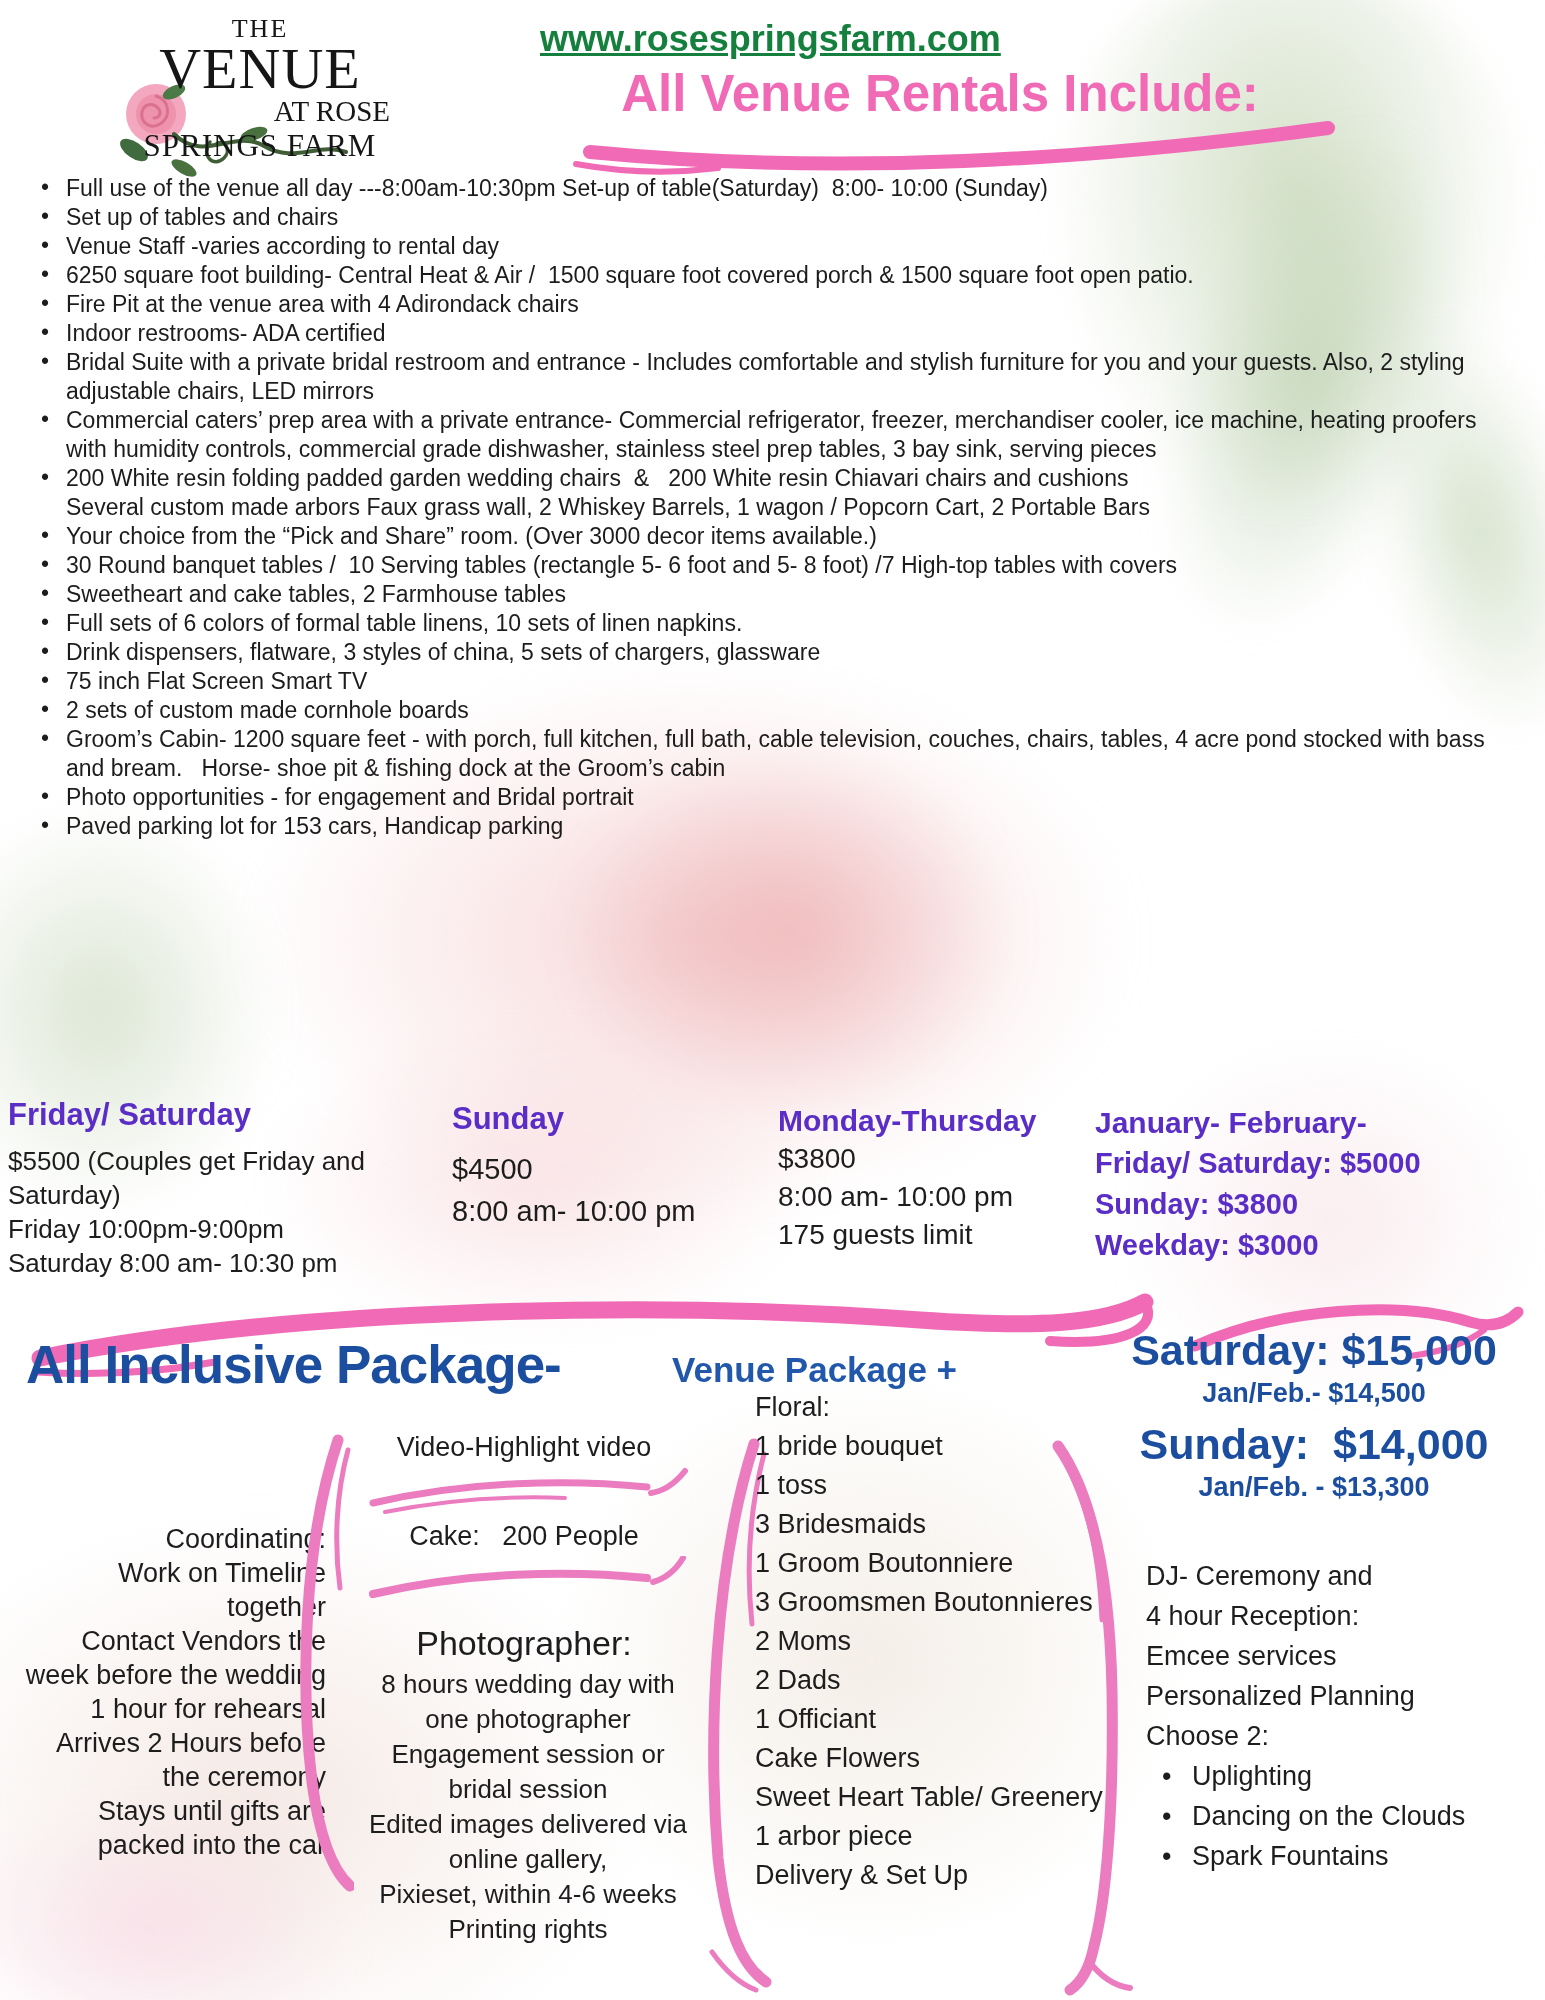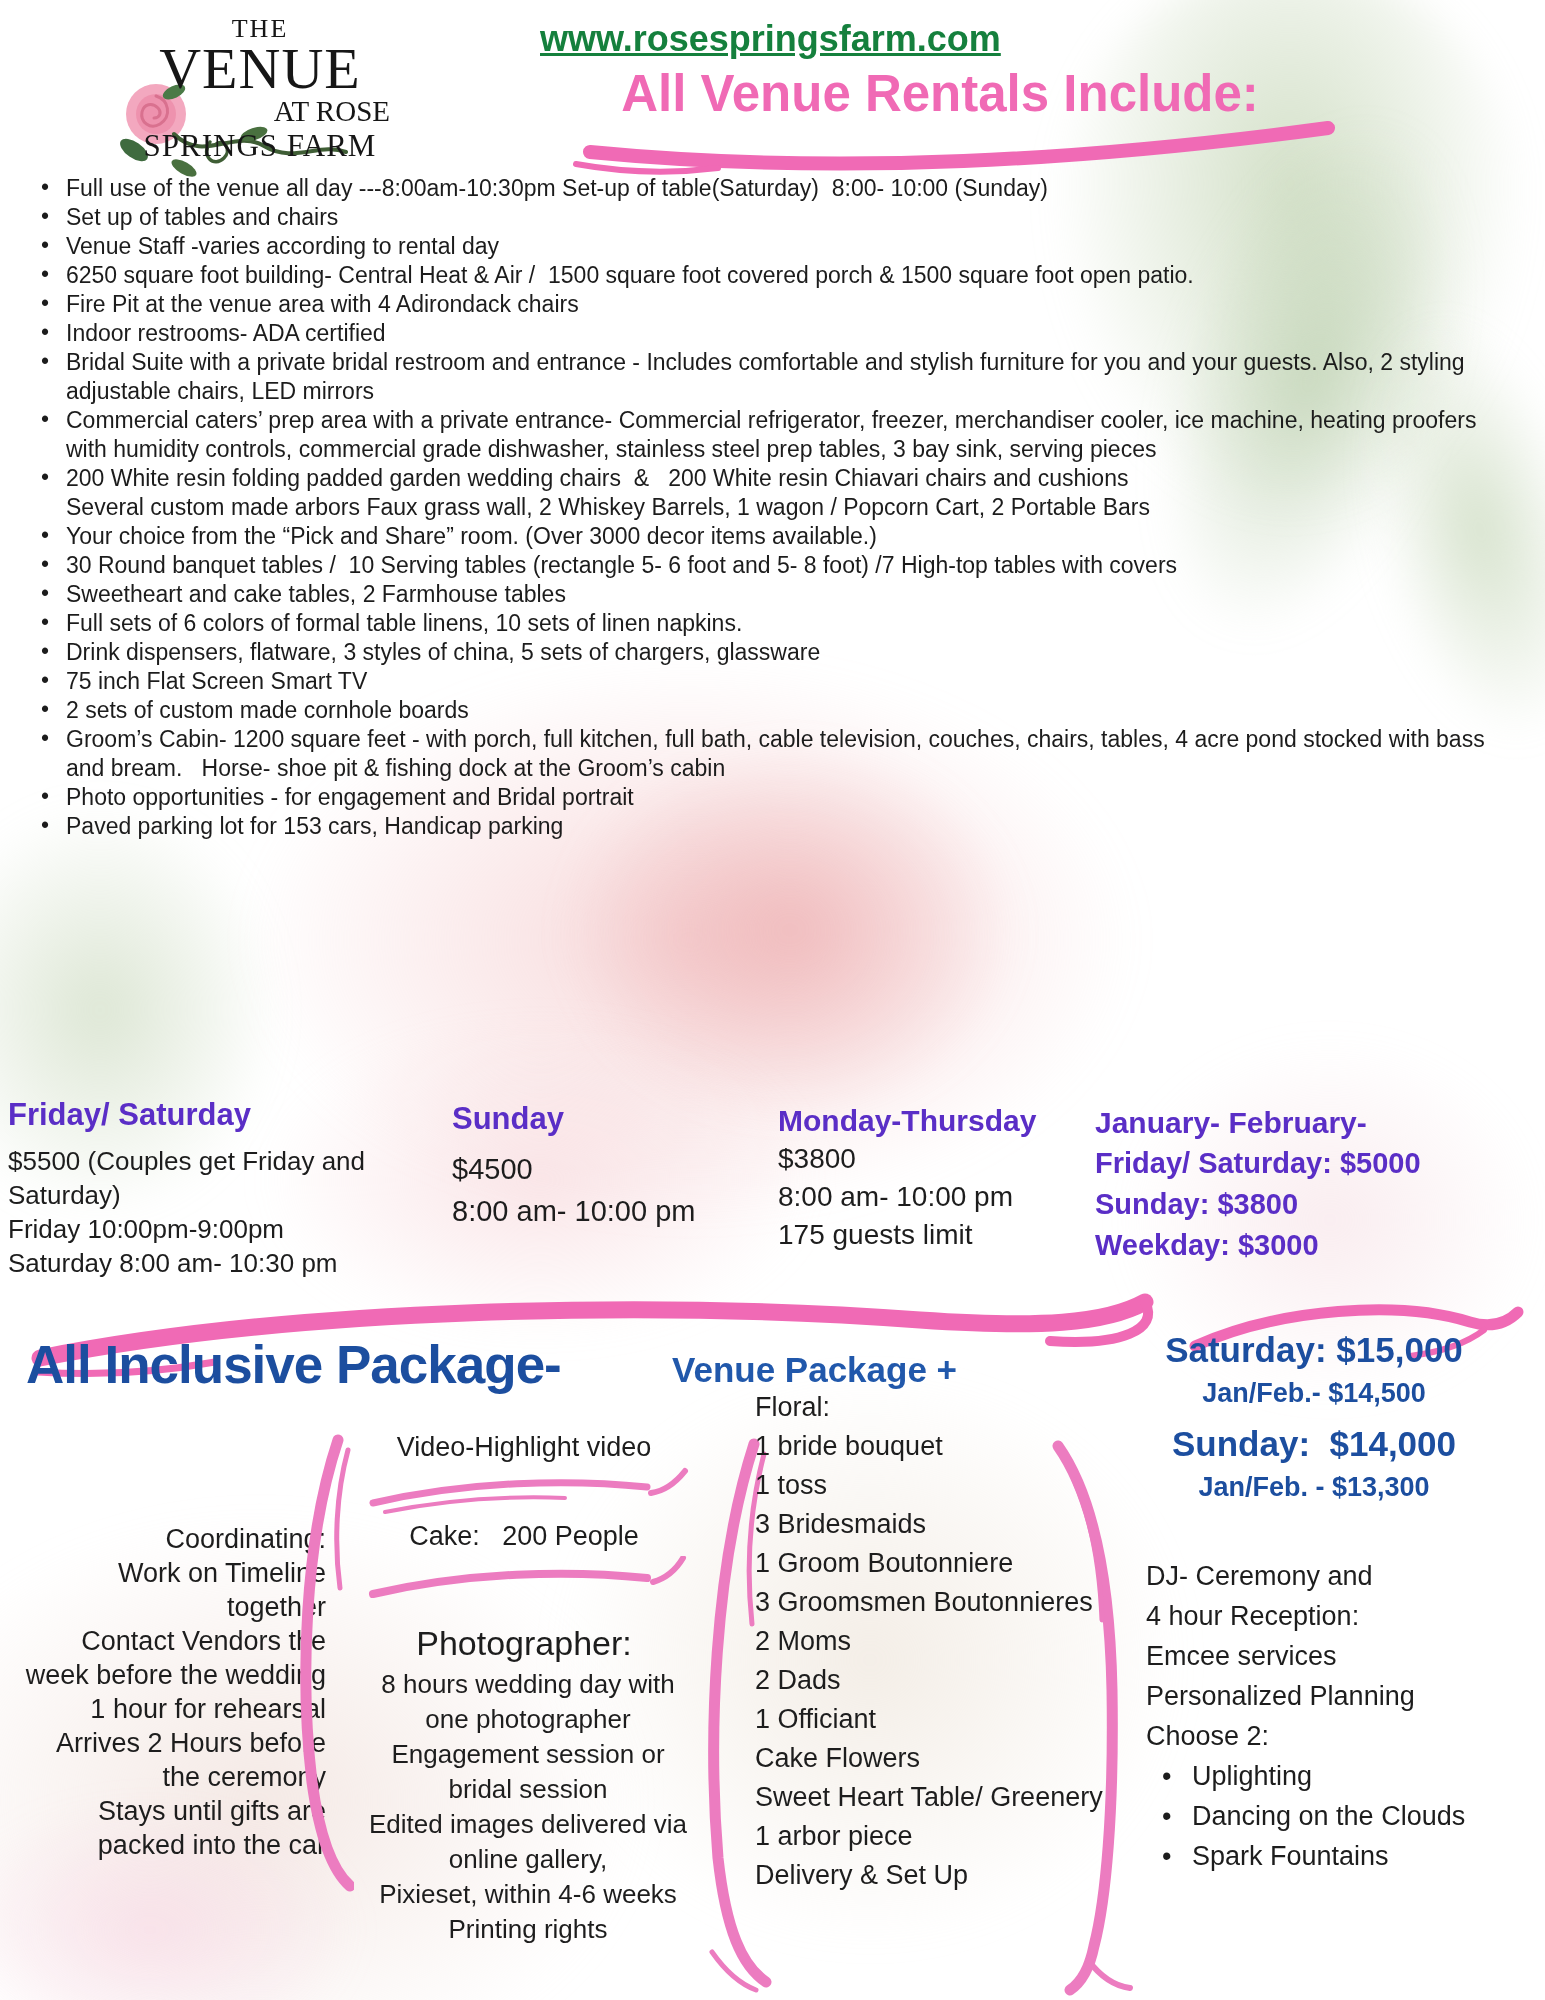--- a/index.html
+++ b/index.html
@@ -82,21 +82,21 @@
   .media .cake{font-size:27px;}
   .media .ph-head{font-size:34px;margin-top:20px;margin-bottom:4px;}
   .media .ph-line{font-size:26px;line-height:35px;margin-left:8px;}
   .media svg{display:block;margin:4px auto 6px;}
 
   
   .floral{position:absolute;left:755px;top:1388px;width:356px;font-size:27px;line-height:39px;}
 
   
   .premium{position:absolute;left:1112px;top:1326px;width:404px;text-align:center;color:#1c4e9f;font-weight:bold;}
-  .premium .big{font-size:35px;line-height:48px;}
+  .premium .big{font-size:43px;line-height:48px;}
   .premium .small{font-size:27px;line-height:30px;margin:4px 0 12px;}
   .dj{position:absolute;left:1146px;top:1556px;width:350px;font-size:27px;line-height:40px;}
   .dj .chooseli{position:relative;padding-left:46px;}
   .dj .cdot{position:absolute;left:16px;top:0;}
 
   .bracket{position:absolute;}
 </style>
 </head>
 <body>
 

